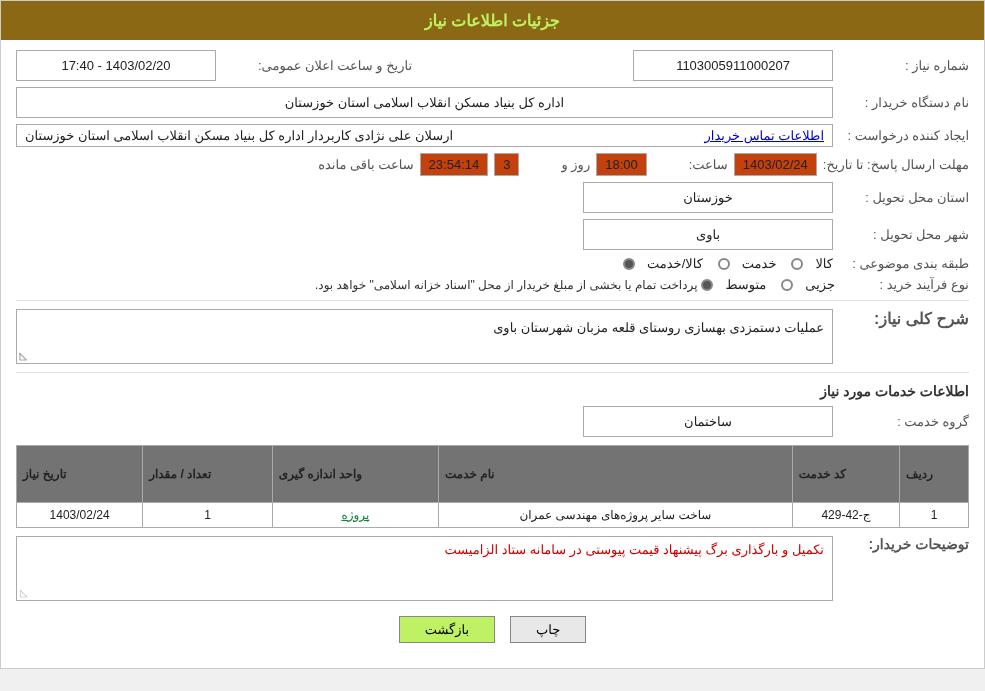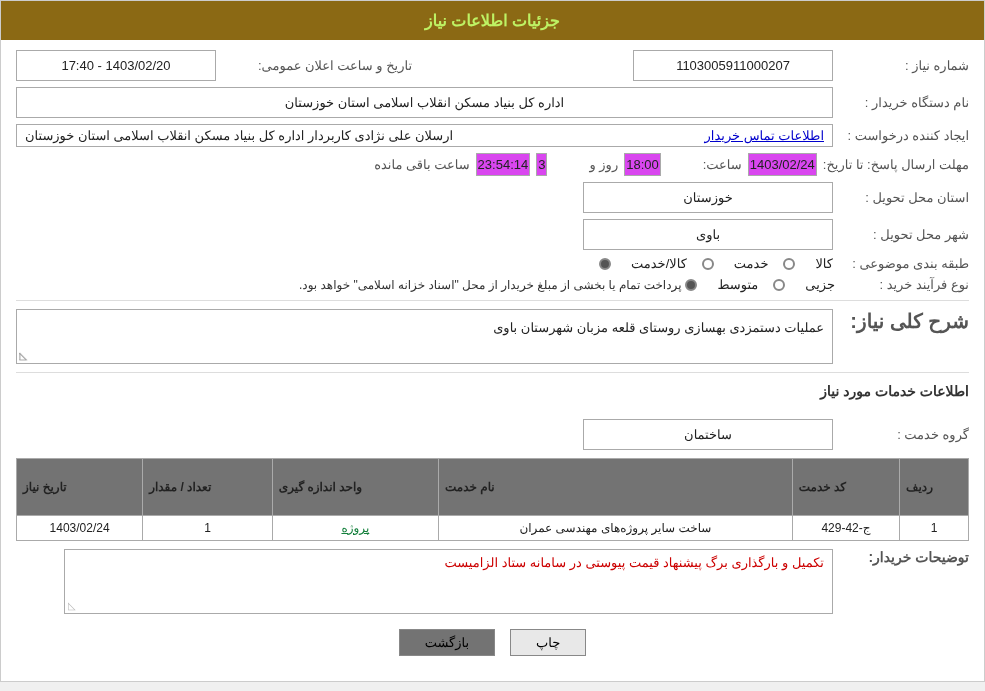--- a/index.html
+++ b/index.html
@@ -56,21 +56,21 @@
       min-width: 250px;
     }
     .link-blue {
       color: #0000cc;
       text-decoration: underline;
       cursor: pointer;
     }
     .section-title {
       font-weight: bold;
       font-size: 14px;
-      margin: 10px 0 20px 0;
+      margin: 10px 0 7px 0;
       color: #333;
     }
     .textarea-box {
       border: 1px solid #aaa;
       background: #fff;
       min-height: 55px;
       width: 100%;
       padding: 10px 8px;
       text-align: right;
       position: relative;
@@ -84,21 +84,21 @@
       color: #999;
     }
     .radio-group {
       display: flex;
       gap: 15px;
       align-items: center;
     }
     .radio-item {
       display: flex;
       align-items: center;
-      gap: 20px;
+      gap: 12px;
     }
     .radio-circle {
       width: 12px;
       height: 12px;
       border-radius: 50%;
       border: 2px solid #888;
       background: #fff;
       flex-shrink: 0;
     }
     .radio-circle.selected {
@@ -153,36 +153,36 @@
       padding: 5px 25px;
       border: 1px solid #888;
       cursor: pointer;
       font-size: 13px;
       font-family: Tahoma, Arial, sans-serif;
     }
     .btn-print {
       background: #e8e8e8;
     }
     .btn-back {
-      background: #737373;
+      background: #bef264;
     }
     .time-row {
       display: flex;
       align-items: center;
       gap: 6px;
       flex-wrap: wrap;
     }
     .inline-label {
       color: #555;
       margin-left: 36px;
     }
     .small-box {
       border: 1px solid #aaa;
-      background: #d946ef;
-      padding: 3px 1px;
+      background: #c2410c;
+      padding: 3px 8px;
       min-height: 22px;
       text-align: center;
     }
     .separator-h {
       border: none;
       border-top: 1px solid #ddd;
       margin: 8px 0;
     }
     .khadamat-row {
       display: flex;
@@ -273,21 +273,21 @@
           <span>متوسط</span>
           <div class="radio-circle selected"></div>
         </div>
       </div>
       <span style="font-size:12px; color:#333;">پرداخت تمام یا بخشی از مبلغ خریدار از محل "اسناد خزانه اسلامی" خواهد بود.</span>
     </div>
 
     <hr class="separator-h">
 
     <div class="info-row" style="align-items:flex-start;">
-      <span class="label-cell" style="font-weight:bold; font-size:20px;">شرح کلی نیاز:</span>
+      <span class="label-cell" style="font-weight:bold; font-size:16px;">شرح کلی نیاز:</span>
       <div class="textarea-box" style="flex:1; position:relative;">
         <span>عملیات دستمزدی بهسازی روستای قلعه مزبان شهرستان باوی</span>
         <span style="position:absolute;bottom:2px;left:3px;color:#bbb;font-size:10px;">◺</span>
       </div>
     </div>
 
     <hr class="separator-h">
 
     <div class="section-title">اطلاعات خدمات مورد نیاز</div>
 
@@ -316,21 +316,21 @@
         <td class="link-orange">پروژه</td>
         <td>1</td>
         <td>1403/02/24</td>
       </tr>
           </tbody>
       </table>
     </div>
 
     <div class="desc-box-wrap">
       <span class="label-cell" style="font-weight:bold; font-size:14px;">توضیحات خریدار:</span>
-      <div class="desc-textarea" style="position:relative;margin-left:48px;">
+      <div class="desc-textarea" style="position:relative;">
         <span style="color:#cc0000;">تکمیل و بارگذاری برگ پیشنهاد قیمت پیوستی در سامانه ستاد الزامیست</span>
         <span style="position:absolute;bottom:2px;left:3px;color:#bbb;font-size:10px;">◺</span>
       </div>
     </div>
 
     <div class="footer-buttons">
       <button class="btn btn-print">چاپ</button>
       <button class="btn btn-back">بازگشت</button>
     </div>
   </div>

